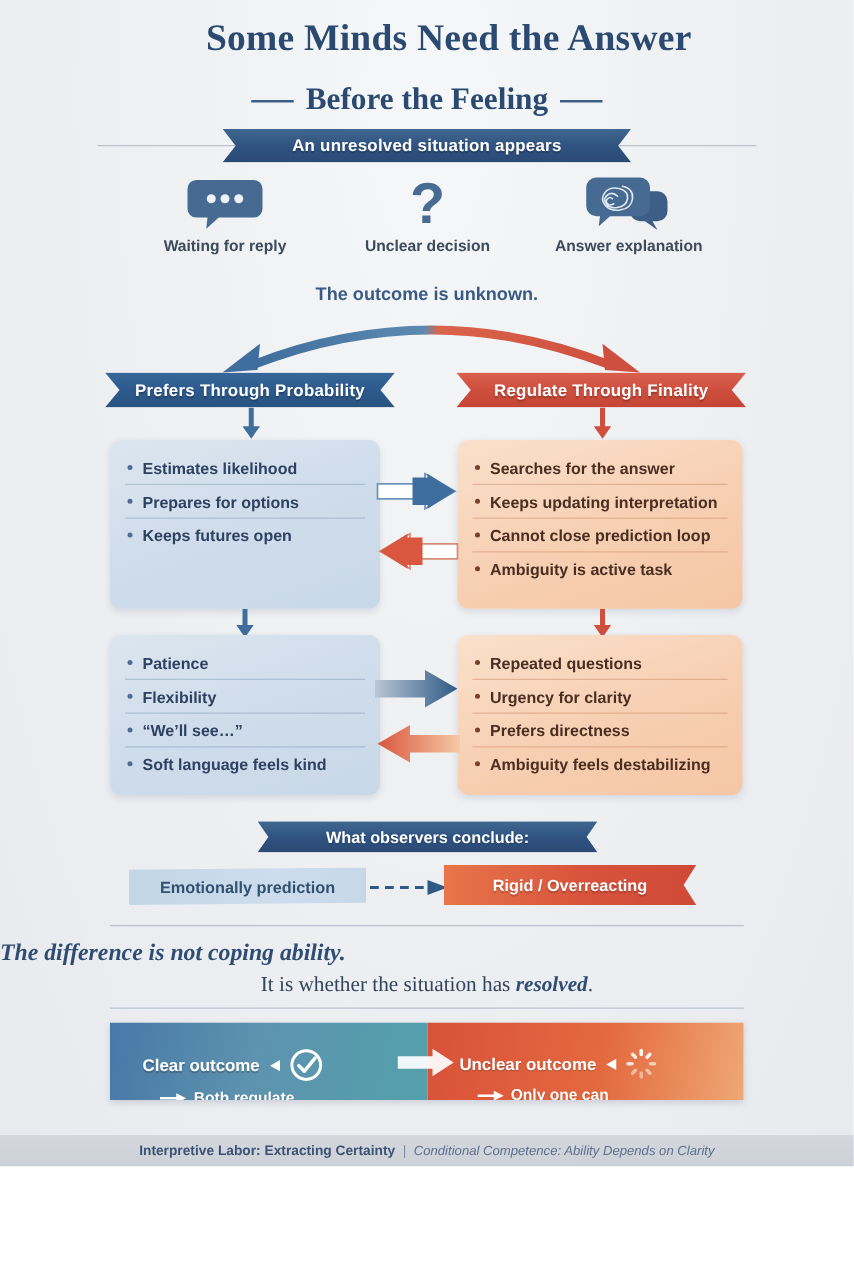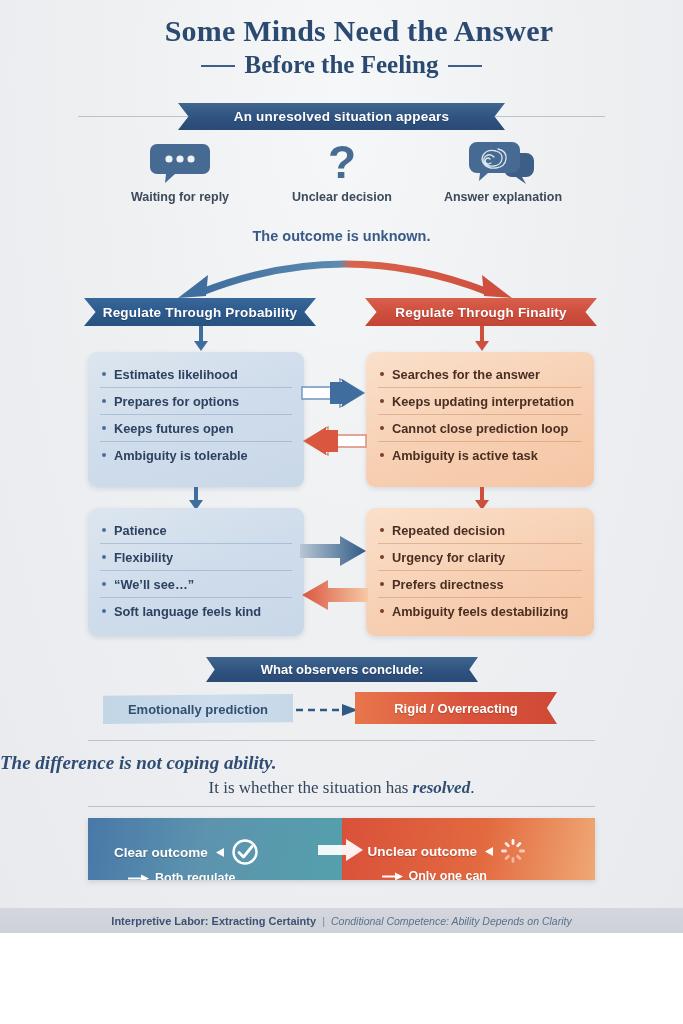--- a/index.html
+++ b/index.html
@@ -20,21 +20,21 @@
   }
 
   
   .title-wrap{position:absolute;left:0;top:14px;width:683px;text-align:center;}
   .title-line1{
     font-family:"Liberation Serif", serif;
     font-weight:bold;font-size:30px;color:#2b4a72;
     letter-spacing:.2px;line-height:34px;padding-left:35px;
   }
   .title-line2{
-    position:relative;display:inline-block;margin-top:2px;
+    position:relative;display:inline-block;margin-top:17px;
     font-family:"Liberation Serif", serif;
     font-weight:bold;font-size:25px;color:#2b4a72;line-height:30px;
     padding:0 46px;
   }
   .title-line2::before,.title-line2::after{
     content:"";position:absolute;top:50%;width:34px;height:2px;background:#3c5e88;
   }
   .title-line2::before{left:2px;}
   .title-line2::after{right:2px;}
 
@@ -233,21 +233,21 @@
           <stop offset="100%" stop-color="#cf4f3e"></stop>
         </linearGradient>
       </defs>
       <path d="M42 44 Q185 -12 328 44" fill="none" stroke="url(#cgrad)" stroke-width="7"></path>
       <path d="M18 50 L48 27 L46 48 Z" fill="#3f6e9e"></path>
       <path d="M352 50 L322 27 L324 48 Z" fill="#cf4f3e"></path>
     </svg>
   </div>
 
   <div class="ribbon blue-head col-head" style="left:84px;top:298px;width:232px;height:28px;">
-    <span>Regulate Through Probability</span>
+    <span>Prefers Through Probability</span>
   </div>
   <div class="ribbon red-head col-head" style="left:365px;top:298px;width:232px;height:28px;">
     <span>Regulate Through Finality</span>
   </div>
 
   <div class="stub" style="left:194px;top:326px;">
     <svg width="14" height="26" viewBox="0 0 14 26">
         <rect x="5" y="0" width="4" height="16" fill="#3f6e9e"></rect>
         <path d="M0 15 L14 15 L7 25 Z" fill="#3f6e9e"></path>
       </svg>
@@ -266,24 +266,20 @@
           <span>Estimates likelihood</span>
         </li>
       <li>
           <span class="bullet"></span>
           <span>Prepares for options</span>
         </li>
       <li>
           <span class="bullet"></span>
           <span>Keeps futures open</span>
         </li>
-      <li>
-          <span class="bullet"></span>
-          <span>Ambiguity is tolerable</span>
-        </li>
     </ul>
   </div>
 
   <div class="panel peach" style="left:366px;top:352px;width:228px;height:135px;">
     <ul>
       <li>
           <span class="bullet"></span>
           <span>Searches for the answer</span>
         </li>
       <li>
@@ -345,21 +341,21 @@
           <span class="bullet"></span>
           <span>Soft language feels kind</span>
         </li>
     </ul>
   </div>
 
   <div class="panel peach" style="left:366px;top:508px;width:228px;height:128px;">
     <ul>
       <li>
           <span class="bullet"></span>
-          <span>Repeated decision</span>
+          <span>Repeated questions</span>
         </li>
       <li>
           <span class="bullet"></span>
           <span>Urgency for clarity</span>
         </li>
       <li>
           <span class="bullet"></span>
           <span>Prefers directness</span>
         </li>
       <li>

